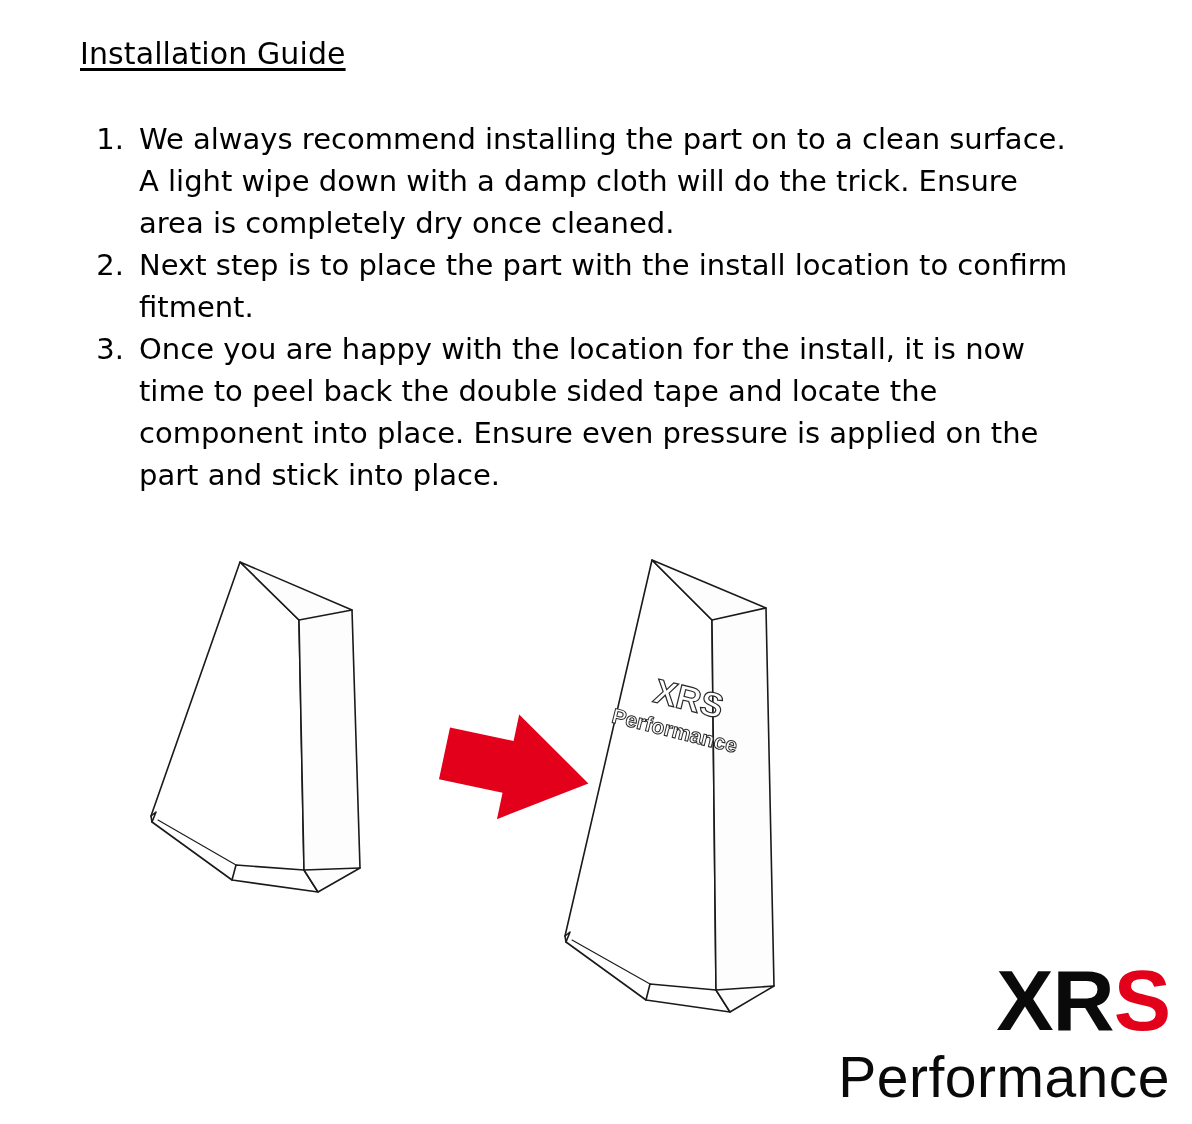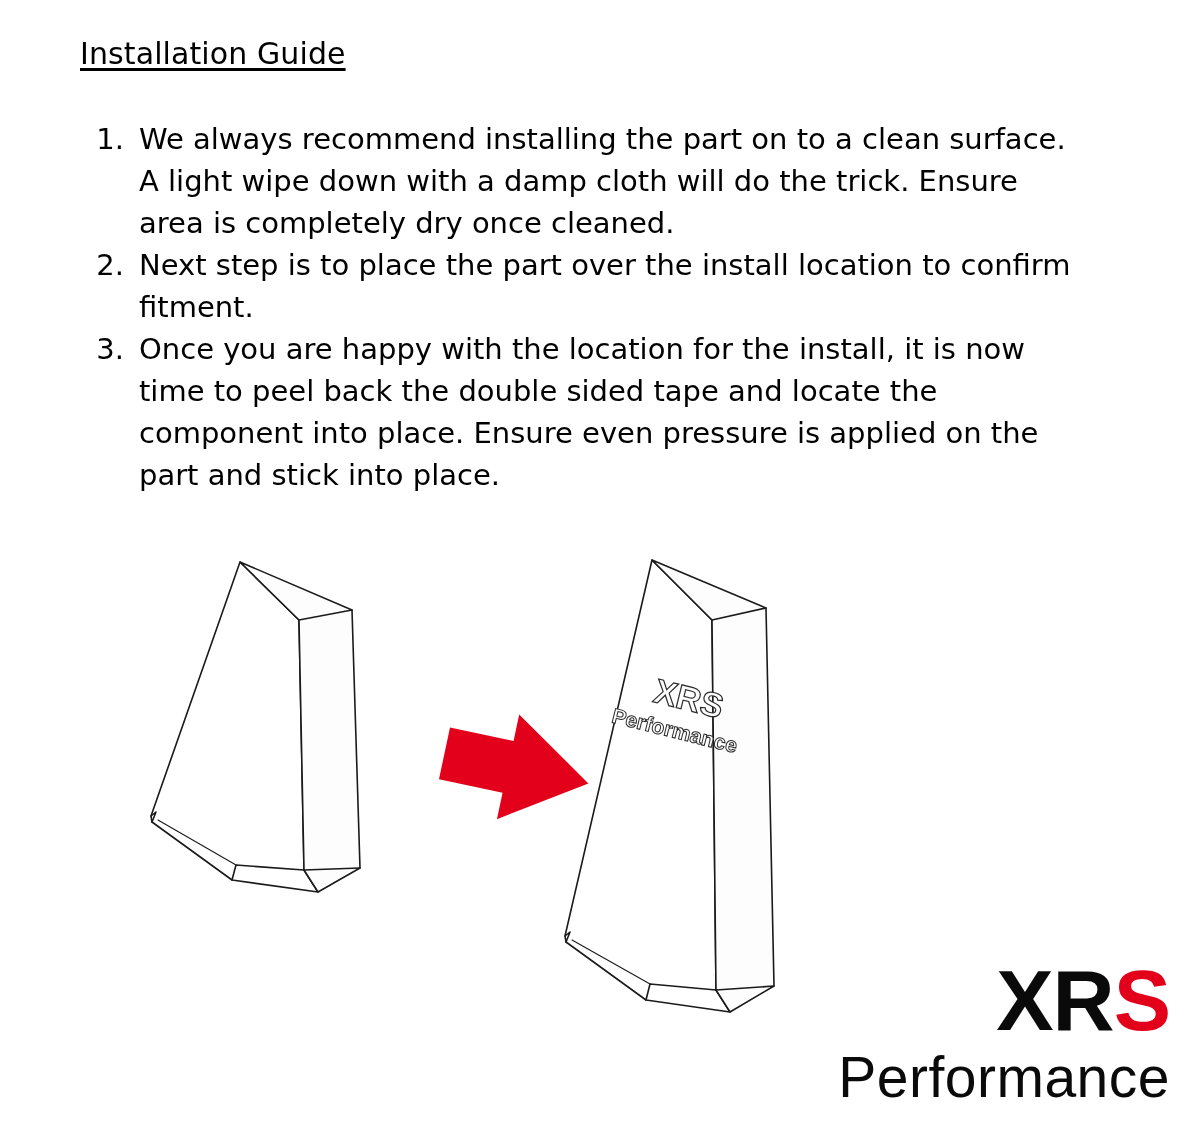--- a/index.html
+++ b/index.html
@@ -104,21 +104,21 @@
 
   <div class="doc-title">Installation Guide</div>
 
   <ol class="steps">
     <li class="step">
       <span class="step-num">1.</span>
       <span class="step-text">We always recommend installing the part on to a clean surface. A light wipe down with a damp cloth will do the trick. Ensure area is completely dry once cleaned.</span>
     </li>
     <li class="step">
       <span class="step-num">2.</span>
-      <span class="step-text">Next step is to place the part over the install location to confirm fitment.</span>
+      <span class="step-text">Next step is to place the part with the install location to confirm fitment.</span>
     </li>
     <li class="step">
       <span class="step-num">3.</span>
       <span class="step-text">Once you are happy with the location for the install, it is now time to peel back the double sided tape and locate the component into place. Ensure even pressure is applied on the part and stick into place.</span>
     </li>
   </ol>
 
   <div class="illus">
     <svg width="1192" height="560" viewBox="0 0 1192 560">
       <g fill="none" stroke="#1a1a1a" stroke-width="1.6" stroke-linejoin="round" stroke-linecap="round">

